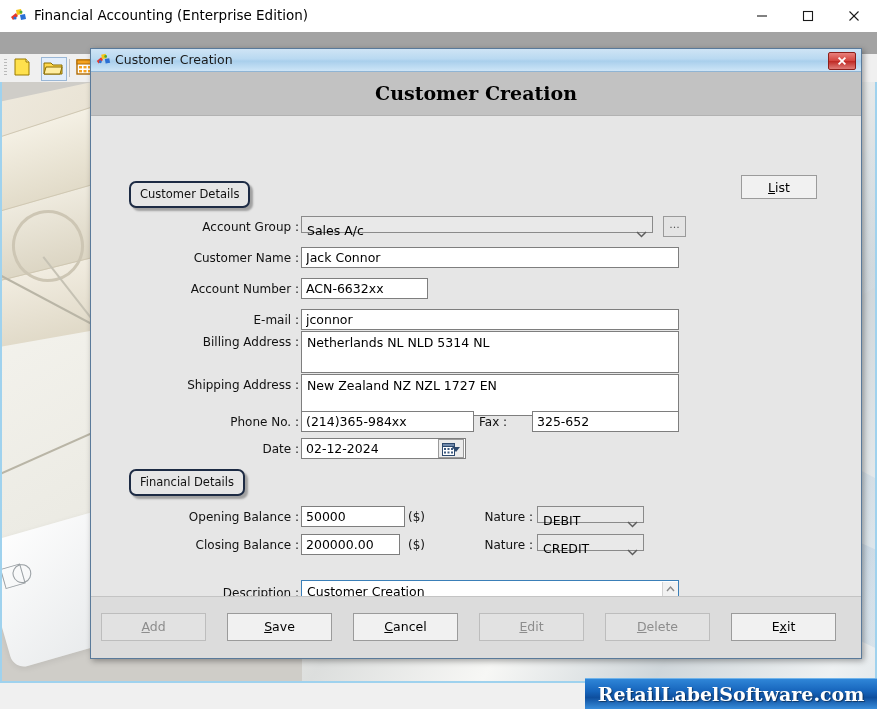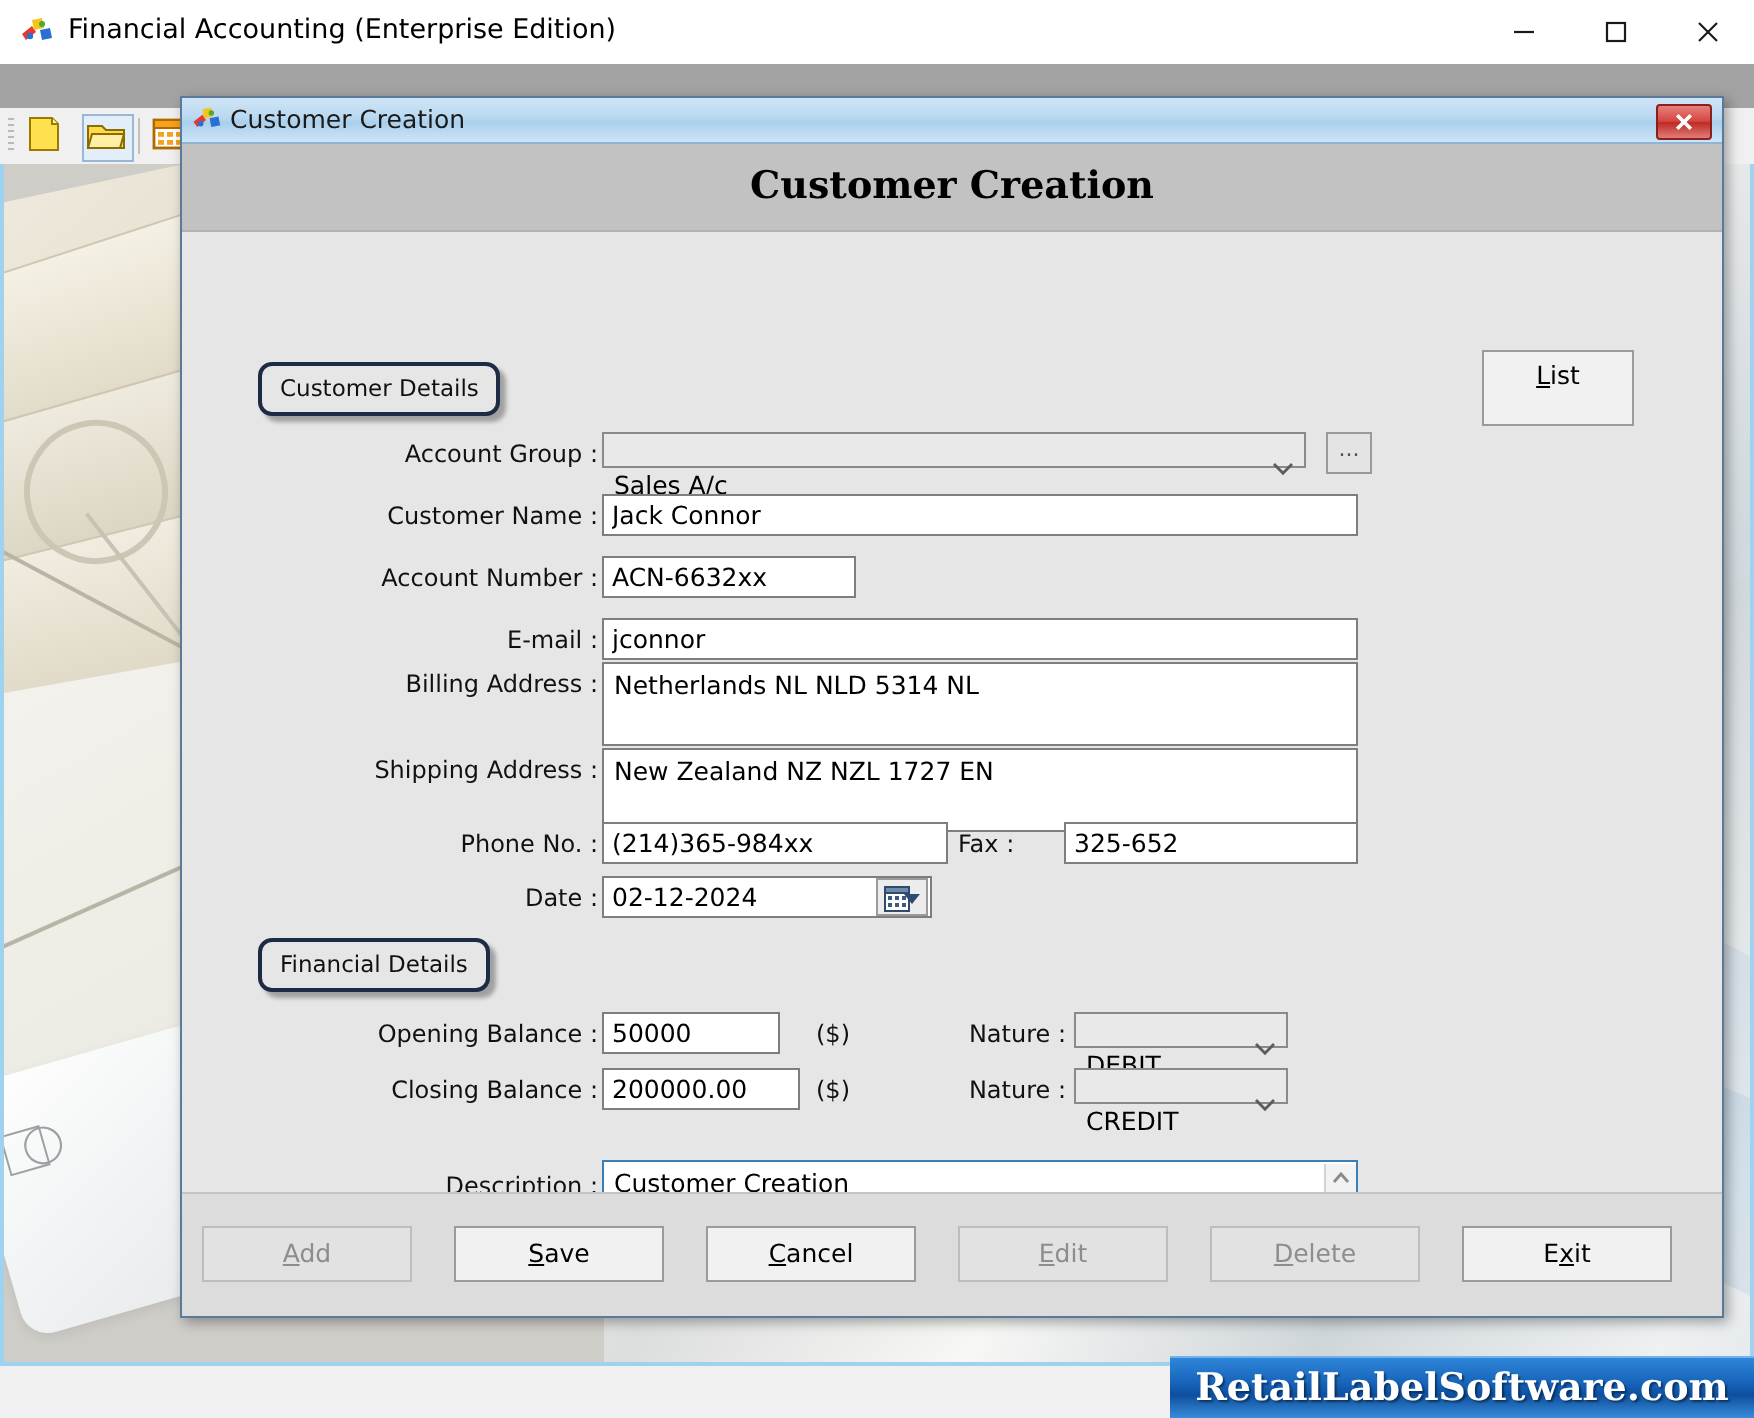--- a/index.html
+++ b/index.html
@@ -70,21 +70,21 @@
   
   .lbl{position:absolute;font-size:12px;color:#111;text-align:right;white-space:nowrap;}
   .fld{position:absolute;box-sizing:border-box;background:#fff;border:1px solid #7e7e7e;
      font-family:inherit;font-size:12.5px;color:#000;padding:0 4px;line-height:normal;}
   input.fld{height:21px;}
   .area{position:absolute;box-sizing:border-box;background:#fff;border:1px solid #7e7e7e;
      font-size:12.5px;color:#000;padding:3px 5px;overflow:hidden;}
   .area.focus{border:1px solid #3a7fb8;}
 
   .combo{position:absolute;box-sizing:border-box;background:#e9e9e9;border:1px solid #8a8a8a;
-     height:17px;line-height:19px;font-size:12.5px;color:#000;padding:16px 20px 0 5px;white-space:nowrap;}
+     height:17px;line-height:19px;font-size:12.5px;color:#000;padding:4px 20px 0 5px;white-space:nowrap;}
   .combo .chev{position:absolute;right:5px;top:7px;}
   .dots{position:absolute;box-sizing:border-box;width:23px;height:21px;background:#e4e4e4;
      border:1px solid #9a9a9a;text-align:center;font-size:11px;color:#555;line-height:15px;}
 
   .datebtn{position:absolute;width:26px;height:19px;box-sizing:border-box;background:#ececec;
      border:1px solid #9a9a9a;}
   .cal-ic{position:absolute;left:3px;top:3px;}
   .cal-tri{position:absolute;right:3px;top:7px;width:0;height:0;
      border-left:4px solid transparent;border-right:4px solid transparent;border-top:5px solid #2e4a6e;}
 
@@ -92,21 +92,21 @@
   .sb .ar{position:absolute;left:0;width:15px;height:15px;}
 
   .paren{position:absolute;font-size:12px;color:#111;}
 
   
   .btn{position:absolute;box-sizing:border-box;height:28px;width:105px;
      background:#f1f1f1;border:1px solid #9b9b9b;
      font-size:12.5px;color:#000;line-height:26px;text-align:center;cursor:default;}
   .btn u{text-decoration:underline;}
   .btn.dis{background:#e2e2e2;border-color:#bdbdbd;color:#8d8d8d;}
-  .btn.list{width:76px;height:38px;line-height:23px;}
+  .btn.list{width:76px;height:24px;line-height:23px;}
 
   
   .wm{position:absolute;left:585px;top:678px;width:292px;height:31px;
      background:linear-gradient(to bottom,#2f86d8 0%,#1664bb 40%,#0e4f9e 60%,#3c92e0 100%);
      border-top:1px solid #6fb3ea;}
   .wm span{display:block;line-height:31px;text-align:center;
      font-family:"DejaVu Serif","Liberation Serif",serif;font-size:19px;font-weight:bold;color:#fff;
      text-shadow:1px 1px 1px rgba(0,0,0,.45);}
   .bottomstrip{position:absolute;left:0;top:683px;width:877px;height:26px;background:#f0f0f0;}
 </style>
@@ -279,21 +279,21 @@
                 <rect x="9" y="8.5" width="2" height="2"></rect>
               </g>
           </svg>
         </span>
         <span class="cal-tri"></span>
       </div>
 
       <div class="sect" style="left:38px;top:353px;">Financial Details</div>
 
       <div class="lbl" style="left:60px;top:394px;width:148px;">Opening Balance :</div>
-      <input class="fld" style="left: 210px; top: 390px; width: 89px;" value="50000">
+      <input class="fld" style="left: 210px; top: 390px; width: 104px;" value="50000">
       <div class="paren" style="left:317px;top:394px;">($)</div>
       <div class="lbl" style="left:370px;top:394px;width:72px;">Nature :</div>
       <div class="combo" style="left:446px;top:390px;width:107px;">
         <span>DEBIT</span>
         <span class="chev">
           <svg width="11" height="7" viewBox="0 0 11 7">
               <path d="M1 1 L5.5 5.6 L10 1" fill="none" stroke="#5c5c5c" stroke-width="1.4"></path>
             </svg>
         </span>
       </div>

